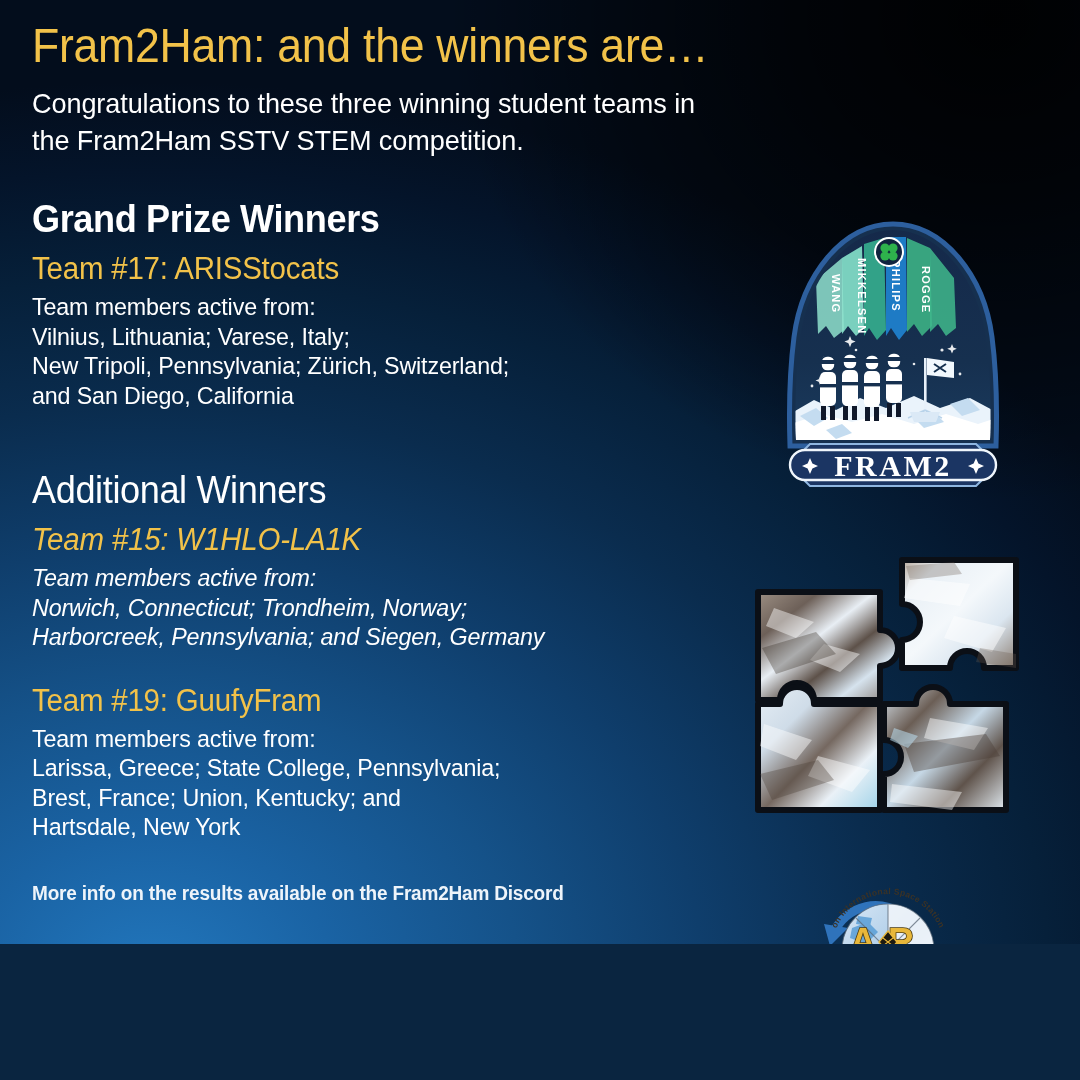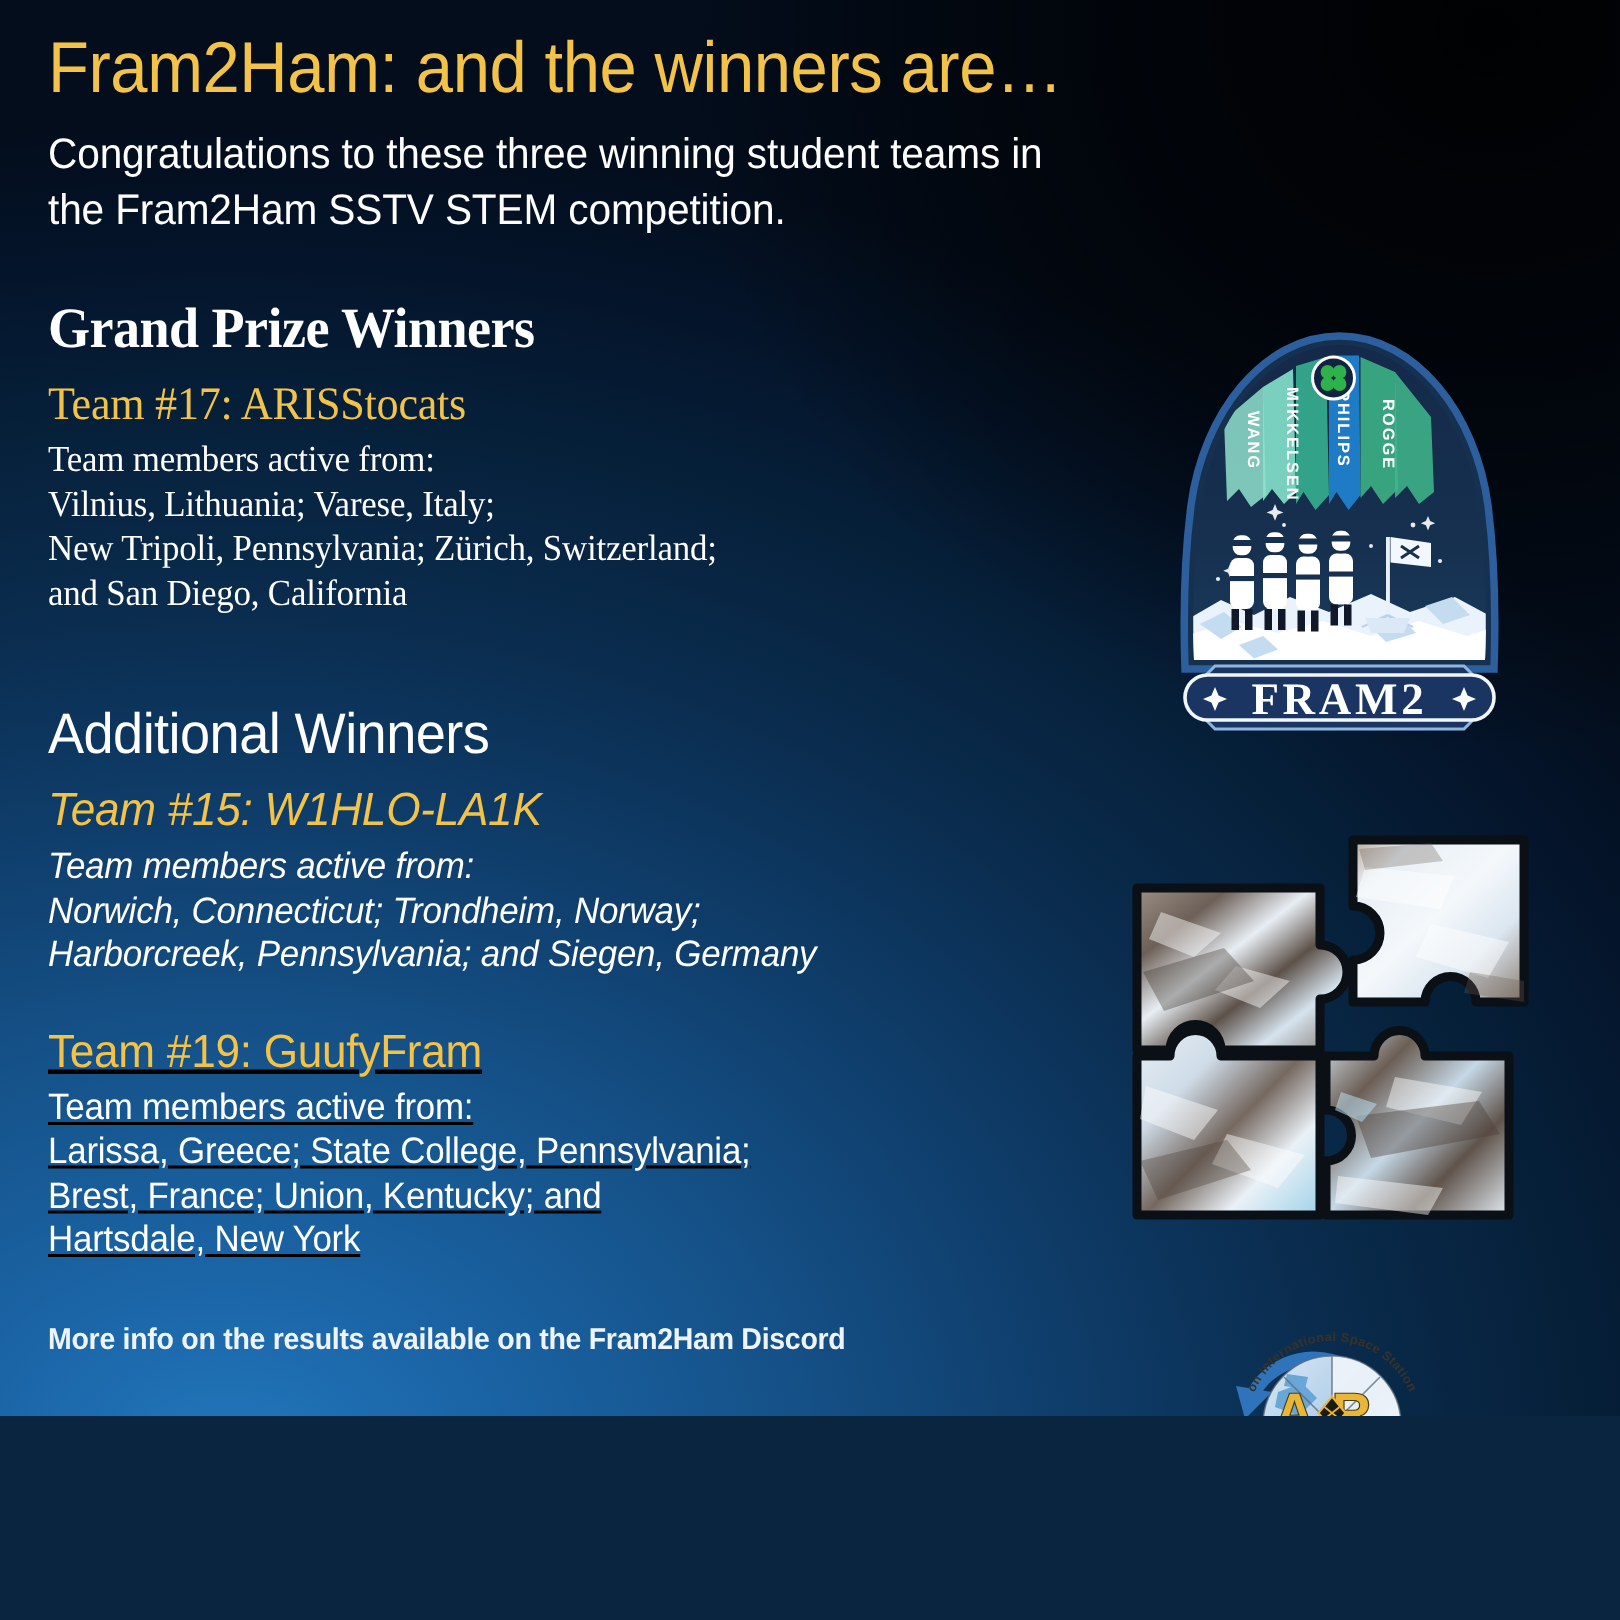--- a/index.html
+++ b/index.html
@@ -69,21 +69,21 @@
 <div id="poster">
 
   <div class="layer">
 
     <div class="txtcol">
 
       <h1 class="title">Fram2Ham: and the winners are…</h1>
 
       <p class="subtitle">Congratulations to these three winning student teams in the Fram2Ham SSTV STEM competition.</p>
 
-      <div style="margin-top:40px;font-family:Liberation Serif, serif;">
+      <div style="margin-top:40px;">
         <h2 class="sect-head">Grand Prize Winners</h2>
 
         <div style="margin-top:9px;">
           <h3 class="team-name">Team #17: ARISStocats</h3>
           <p class="team-body" style="margin-top:5px;">Team members active from:</p>
           <p class="team-body">Vilnius, Lithuania;  Varese, Italy;</p>
           <p class="team-body">New Tripoli, Pennsylvania;  Zürich, Switzerland;</p>
           <p class="team-body">and San Diego, California</p>
         </div>
       </div>
@@ -91,21 +91,21 @@
       <div style="margin-top:60px;">
         <h2 class="sect-head light">Additional Winners</h2>
 
         <div style="margin-top:9px;font-style:italic;">
           <h3 class="team-name">Team #15:  W1HLO-LA1K</h3>
           <p class="team-body" style="margin-top:5px;">Team members active from:</p>
           <p class="team-body">Norwich, Connecticut;  Trondheim, Norway;</p>
           <p class="team-body">Harborcreek, Pennsylvania; and Siegen, Germany</p>
         </div>
 
-        <div style="margin-top:30px;text-decoration:underline;">
+        <div style="margin-top:30px;">
           <h3 class="team-name">Team #19: GuufyFram</h3>
           <p class="team-body" style="margin-top:5px;">Team members active from:</p>
           <p class="team-body">Larissa, Greece; State College, Pennsylvania;</p>
           <p class="team-body">Brest, France; Union, Kentucky; and</p>
           <p class="team-body">Hartsdale, New York</p>
         </div>
       </div>
 
       <p class="footnote" style="margin-top:40px;">More info on the results available on the Fram2Ham Discord</p>
     </div>

